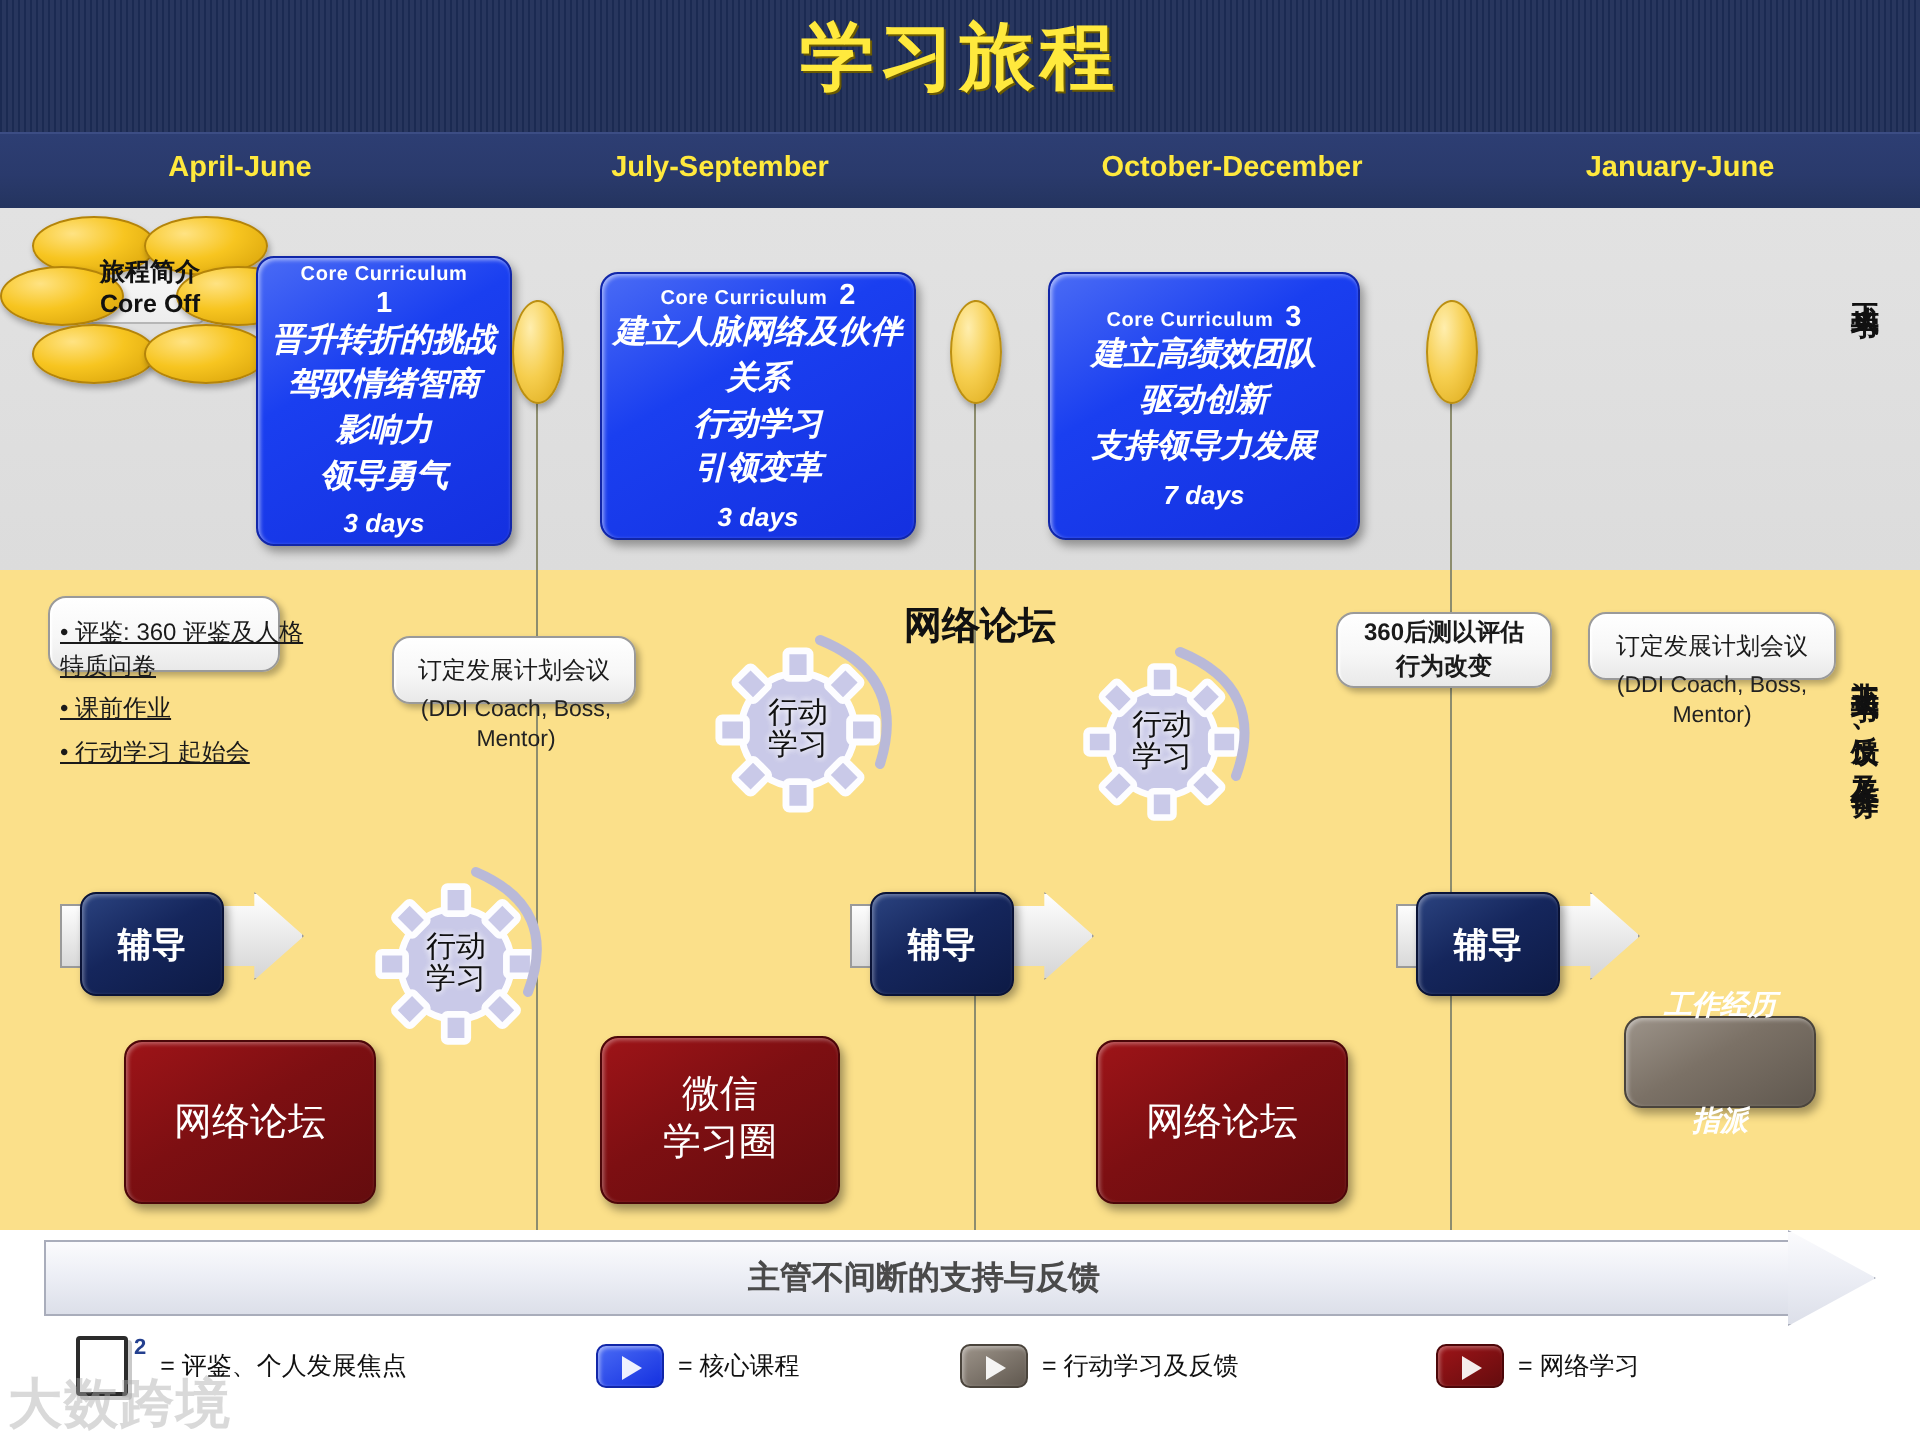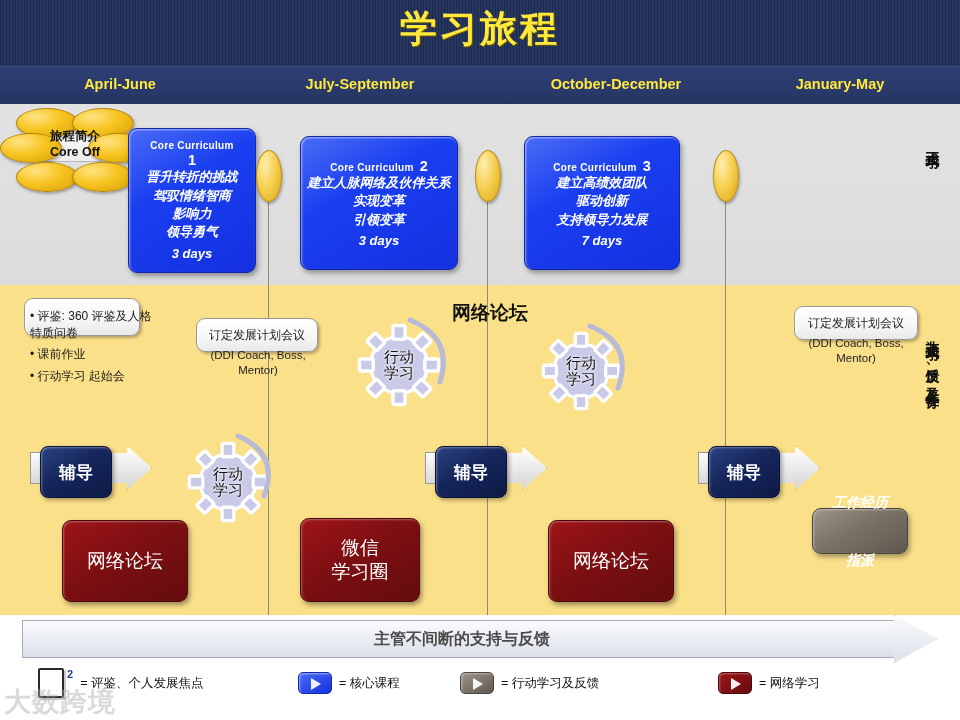--- a/index.html
+++ b/index.html
@@ -75,21 +75,21 @@
   .box-brown{
     background:linear-gradient(150deg,#9d948a 0%,#7b7166 45%,#60584f 100%);
     border:1px solid #4a443c;
     box-shadow:2px 3px 5px rgba(0,0,0,.35), inset 1px 1px 2px rgba(255,255,255,.4);
     color:#ffffff;
     gap:41px;
   }
 
   .cc-title{ font-size:10px; font-weight:bold; letter-spacing:.3px; margin-bottom:1px; }
   .cc-num{ font-size:14.5px; font-weight:bold; }
-  .cc-line{ font-size:13px; font-style:italic; font-weight:bold; line-height:1.42; }
+  .cc-line{ font-size:16px; font-style:italic; font-weight:bold; line-height:1.42; }
   .cc-days{ font-size:13px; font-weight:bold; font-style:italic; margin-top:4px; }
 
   
   .oval{
     position:absolute; border-radius:50%;
     background:radial-gradient(ellipse at 32% 28%, #ffe383 0%, #f7c520 45%, #d49e06 100%);
     border:1px solid #b4840a;
     box-shadow:1px 2px 3px rgba(0,0,0,.3);
   }
   .kick-label{
@@ -210,21 +210,21 @@
 
 <div id="stage">
 
   <div class="title-band"></div>
   <div class="title-text">学习旅程</div>
 
   <div class="period-band"></div>
   <div class="period" style="left:20px;  width:200px;">April-June</div>
   <div class="period" style="left:260px; width:200px;">July-September</div>
   <div class="period" style="left:516px; width:200px;">October-December</div>
-  <div class="period" style="left:740px; width:200px;">January-May</div>
+  <div class="period" style="left:740px; width:200px;">January-June</div>
 
   <div class="gray-band"></div>
   <div class="yellow-band"></div>
   <div class="bottom-band"></div>
 
   <div class="divider" style="left:268px;"></div>
   <div class="divider" style="left:487px;"></div>
   <div class="divider" style="left:725px;"></div>
 
   <div class="side-label" style="left:924px; top:140px;">正式学习</div>
@@ -252,42 +252,42 @@
     <div class="cc-line">领导勇气</div>
     <div class="cc-days">3 days</div>
   </div>
 
   <div class="box box-blue" style="left:300px; top:136px; width:158px; height:134px;">
     <div style="display:flex;gap:6px;align-items:baseline;">
       <span class="cc-title">Core Curriculum</span>
       <span class="cc-num">2</span>
     </div>
     <div class="cc-line">建立人脉网络及伙伴关系</div>
-    <div class="cc-line">实现变革</div>
+    <div class="cc-line">行动学习</div>
     <div class="cc-line">引领变革</div>
     <div class="cc-days">3 days</div>
   </div>
 
   <div class="box box-blue" style="left:524px; top:136px; width:156px; height:134px;">
     <div style="display:flex;gap:6px;align-items:baseline;">
       <span class="cc-title">Core Curriculum</span>
       <span class="cc-num">3</span>
     </div>
     <div class="cc-line">建立高绩效团队</div>
     <div class="cc-line">驱动创新</div>
     <div class="cc-line">支持领导力发展</div>
     <div class="cc-days">7 days</div>
   </div>
 
   <div class="milestone" style="left:256px; top:150px;"></div>
   <div class="milestone" style="left:475px; top:150px;"></div>
   <div class="milestone" style="left:713px; top:150px;"></div>
 
   <div class="box box-white" style="left:24px; top:298px; width:116px; height:38px;"></div>
-  <div class="bullets" style="left:30px; top:308px; width:122px;">
+  <div class="bullets" style="left:30px; top:308px; width:122px;text-decoration:underline;">
     <div>• 评鉴: 360 评鉴及人格特质问卷</div>
     <div>• 课前作业</div>
     <div>• 行动学习 起始会</div>
   </div>
 
   <div class="box box-white" style="left:196px; top:318px; width:122px; height:34px;">
     <div style="font-size:12px;">订定发展计划会议</div>
   </div>
   <div style="position:absolute;left:196px;top:348px;width:124px;text-align:center;font-size:11.5px;color:#222;line-height:1.3;">(DDI Coach, Boss, Mentor)</div>
 
@@ -361,20 +361,24 @@
     </svg>
     <div class="lbl">
       <span>行动</span>
       <span>学习</span>
     </div>
   </div>
   <svg class="arc" style="left:232px; top:428px;" width="58" height="74">
     <path d="M6 8 Q48 26 32 68" stroke="#b9b9d8" stroke-width="5" fill="none" stroke-linecap="round"></path>
   </svg>
 
+  <div class="box box-white" style="left:668px; top:306px; width:108px; height:38px;">
+    <div style="font-size:12px;font-weight:bold;">360后测以评估</div>
+    <div style="font-size:12px;font-weight:bold;">行为改变</div>
+  </div>
 
   <div class="box box-white" style="left:794px; top:306px; width:124px; height:34px;">
     <div style="font-size:12px;">订定发展计划会议</div>
   </div>
   <div style="position:absolute;left:792px;top:336px;width:128px;text-align:center;font-size:11.5px;color:#222;line-height:1.3;">(DDI Coach, Boss, Mentor)</div>
 
   <div class="coach" style="left:30px; top:446px; width:124px;">
     <div class="tail"></div>
     <div class="head"></div>
     <div class="pill">辅导</div>
@@ -418,21 +422,21 @@
     <span class="txt">= 评鉴、个人发展焦点</span>
   </div>
 
   <div class="legend-item" style="left:298px; top:672px;">
     <div class="sw blue">
         <i class="tri"></i>
       </div>
     <span class="txt">= 核心课程</span>
   </div>
 
-  <div class="legend-item" style="left:460px; top:672px;">
+  <div class="legend-item" style="left:480px; top:672px;">
     <div class="sw brown">
         <i class="tri"></i>
       </div>
     <span class="txt">= 行动学习及反馈</span>
   </div>
 
   <div class="legend-item" style="left:718px; top:672px;">
     <div class="sw red">
         <i class="tri"></i>
       </div>

